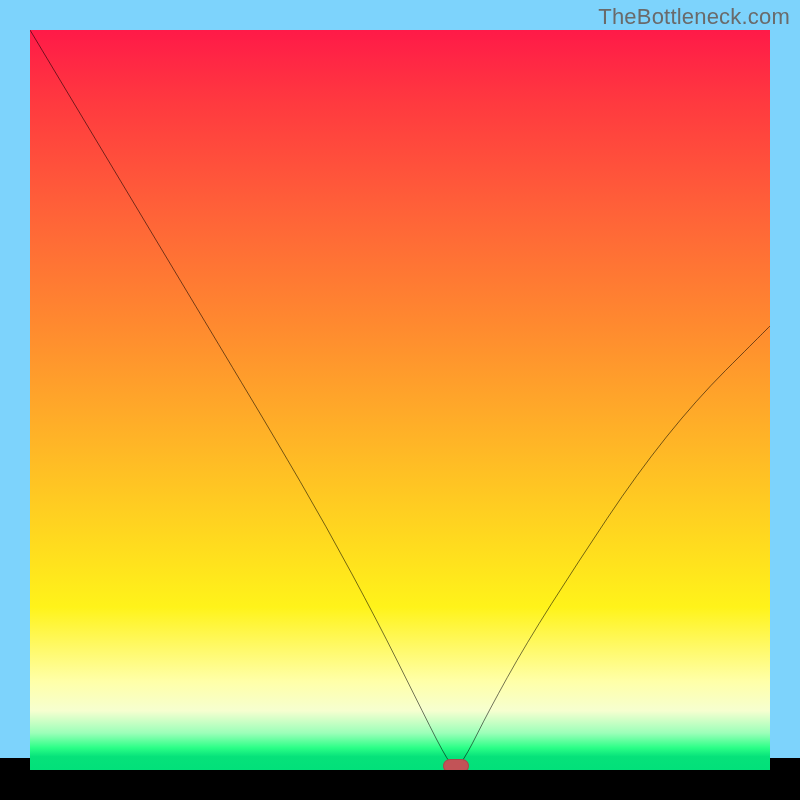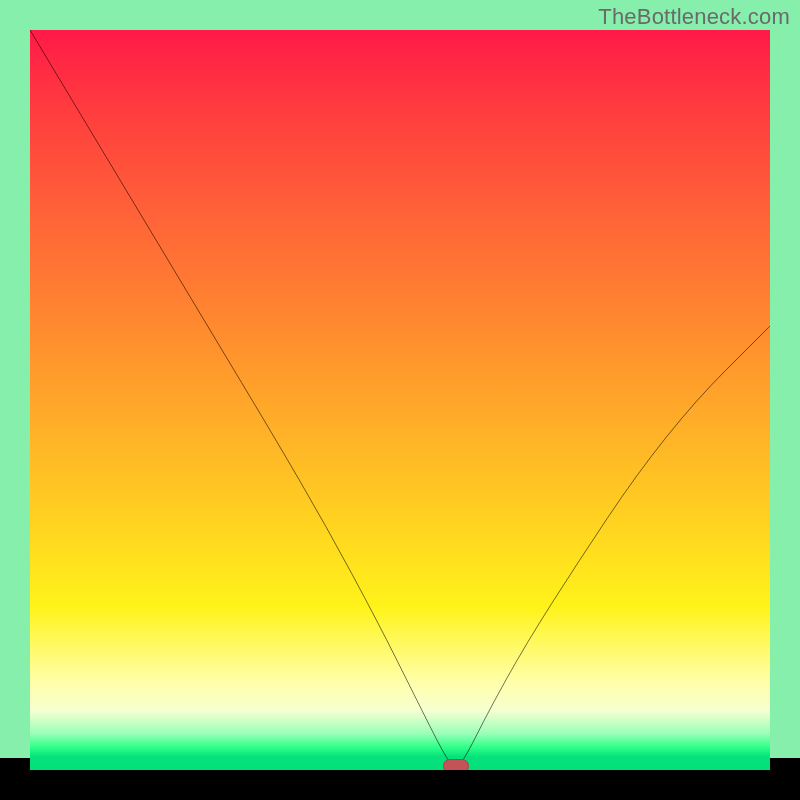--- a/index.html
+++ b/index.html
@@ -8,21 +8,21 @@
     width: 800px;
     height: 800px;
     background: #000;
     overflow: hidden;
     font-family: Arial, Helvetica, sans-serif;
   }
   .frame {
     position: relative;
     width: 800px;
     height: 758px;
-    background: #86efac;
+    background: #7dd3fc;
   }
   .watermark {
     position: absolute;
     top: 4px;
     right: 10px;
     color: #6a6a6a;
     font-size: 22px;
     font-weight: 500;
     letter-spacing: 0.2px;
     z-index: 10;

